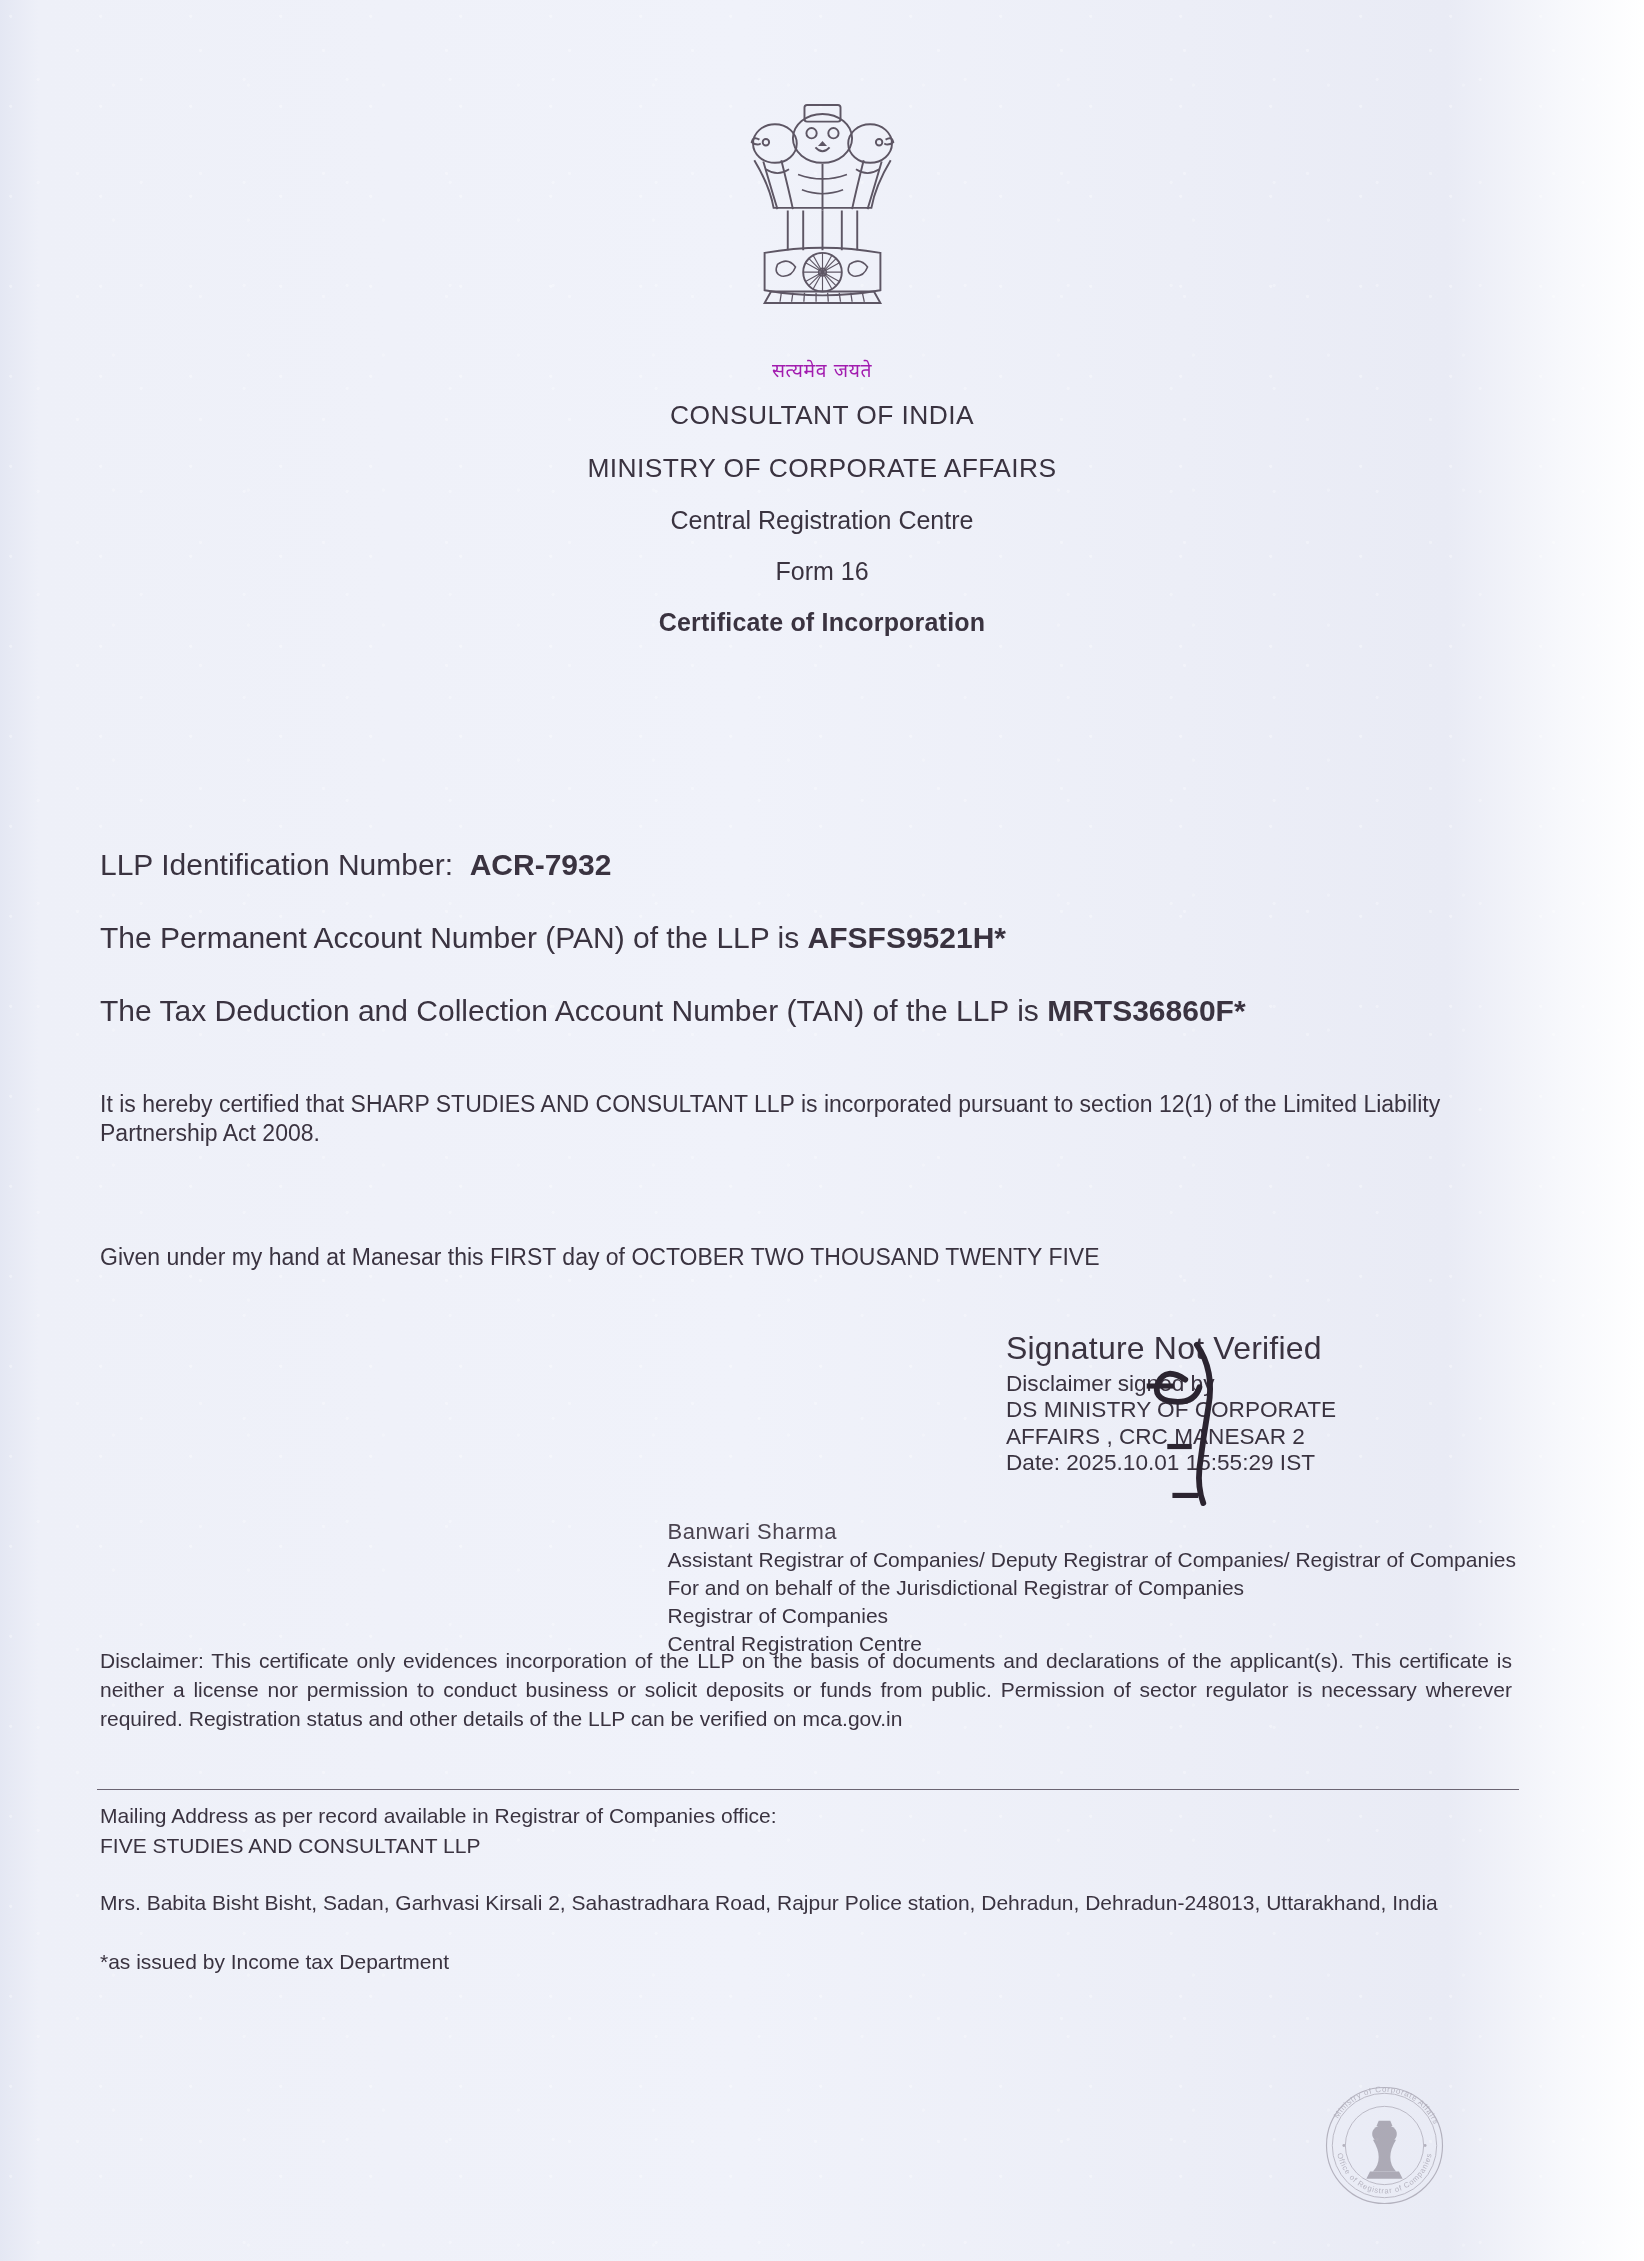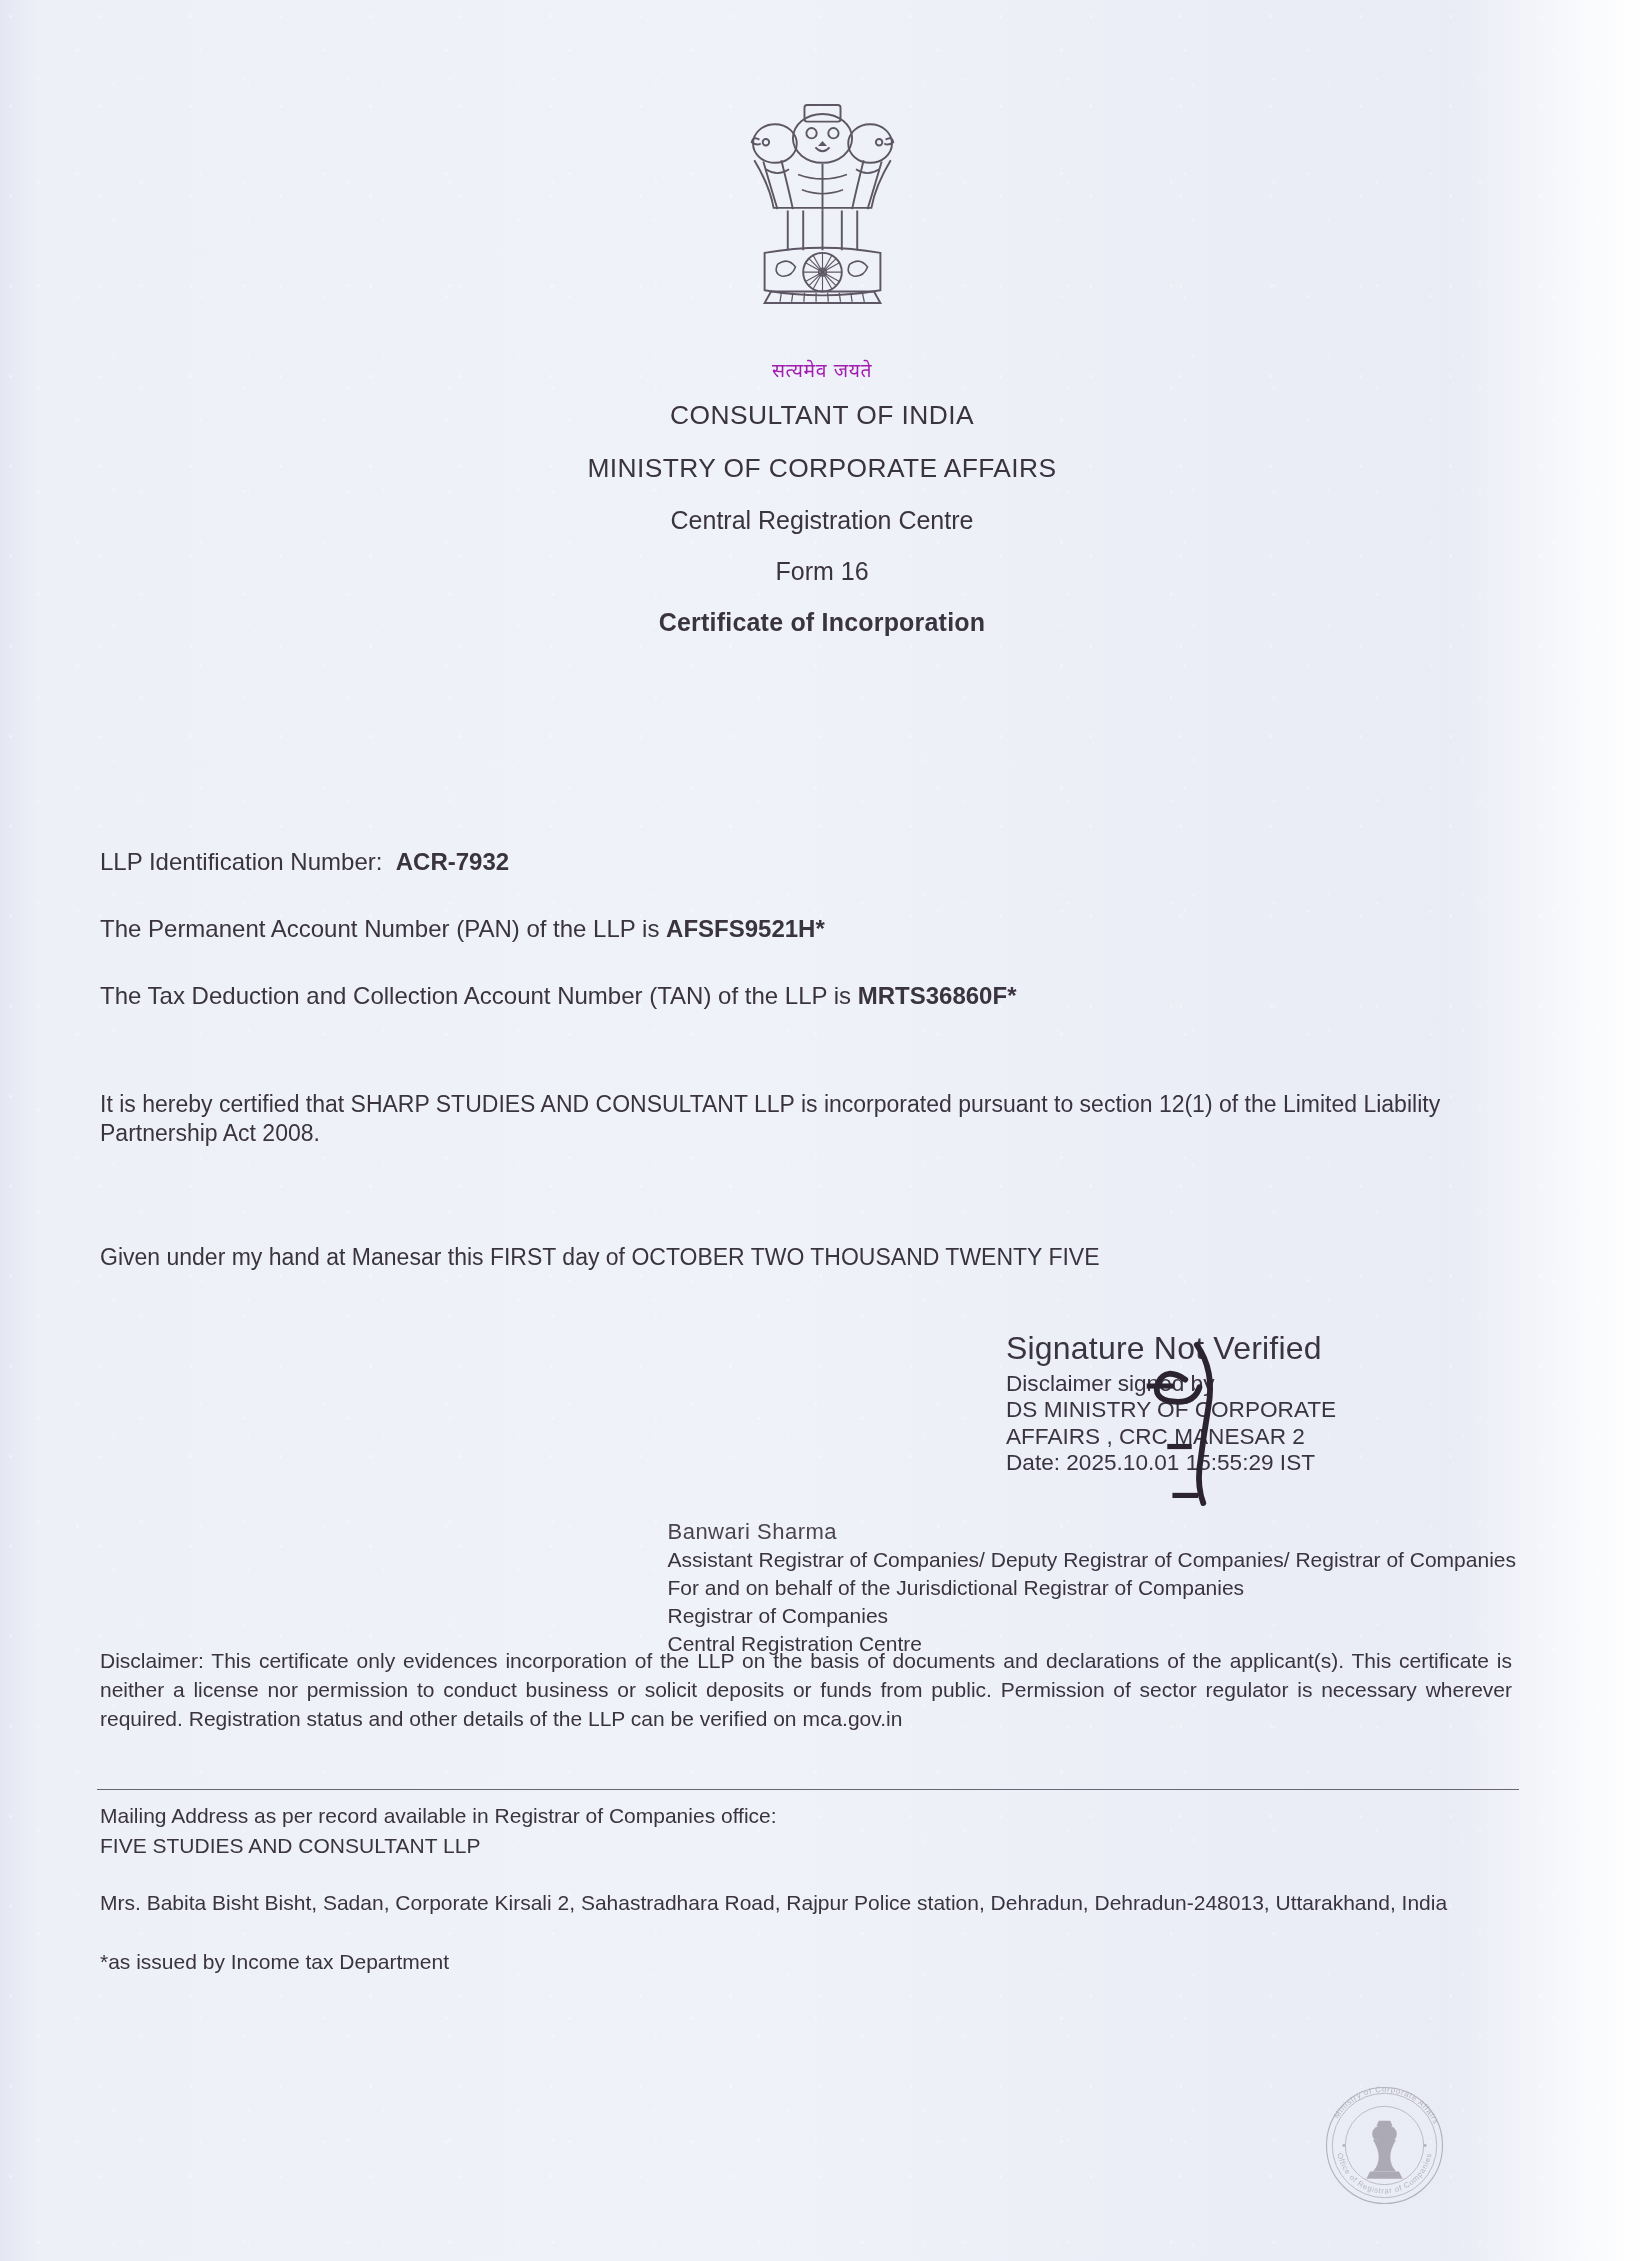--- a/index.html
+++ b/index.html
@@ -81,21 +81,21 @@
   .h-crc   { font-size: 25px; }
   .h-form  { font-size: 25px; }
   .h-rule  { font-size: 24.5px; }
   .h-title { font-size: 25px; font-weight: bold; letter-spacing: 0.2px; }
 
   
   .ids {
     position: absolute;
     left: 100px;
     top: 848px;
-    font-size: 24px;
+    font-size: 30px;
   }
   .ids .row { margin-bottom: 39px; white-space: nowrap; }
   .ids b { font-weight: bold; }
 
   
   .certified {
     position: absolute;
     left: 100px;
     top: 1090px;
     width: 1412px;
@@ -313,21 +313,21 @@
       <div>Registrar of Companies</div>
       <div>Central Registration Centre</div>
     </div>
 
     <div class="disclaimer">Disclaimer: This certificate only evidences incorporation of the LLP on the basis of documents and declarations of the applicant(s). This certificate is neither a license nor permission to conduct business or solicit deposits or funds from public. Permission of sector regulator is necessary wherever required. Registration status and other details of the LLP can be verified on mca.gov.in</div>
     <div class="rule-line"></div>
 
     <div class="mailing">
       <div class="m-label">Mailing Address as per record available in Registrar of Companies office:</div>
       <div class="m-name">FIVE STUDIES AND CONSULTANT LLP</div>
-      <div class="m-addr">Mrs. Babita Bisht Bisht, Sadan, Corporate Kirsali 2, Sahastradhara Road, Rajpur Police station, Dehradun, Dehradun-248013, Uttarakhand, India</div>
+      <div class="m-addr">Mrs. Babita Bisht Bisht, Sadan, Garhvasi Kirsali 2, Sahastradhara Road, Rajpur Police station, Dehradun, Dehradun-248013, Uttarakhand, India</div>
       <div class="m-note">*as issued by Income tax Department</div>
     </div>
 
     <svg class="seal" viewBox="0 0 200 200">
       <defs>
         <path id="outerArc" d="M100,100 m-74,0 a74,74 0 1,1 148,0 a74,74 0 1,1 -148,0"></path>
         <path id="innerArc" d="M100,100 m-66,0 a66,66 0 1,0 132,0 a66,66 0 1,0 -132,0"></path>
       </defs>
       <circle cx="100" cy="100" r="80" fill="none" stroke="#5d5566" stroke-width="1.6"></circle>
       <circle cx="100" cy="100" r="72" fill="none" stroke="#5d5566" stroke-width="1.2"></circle>

